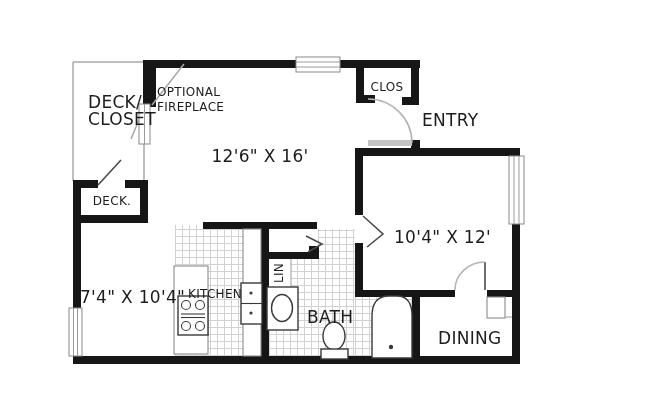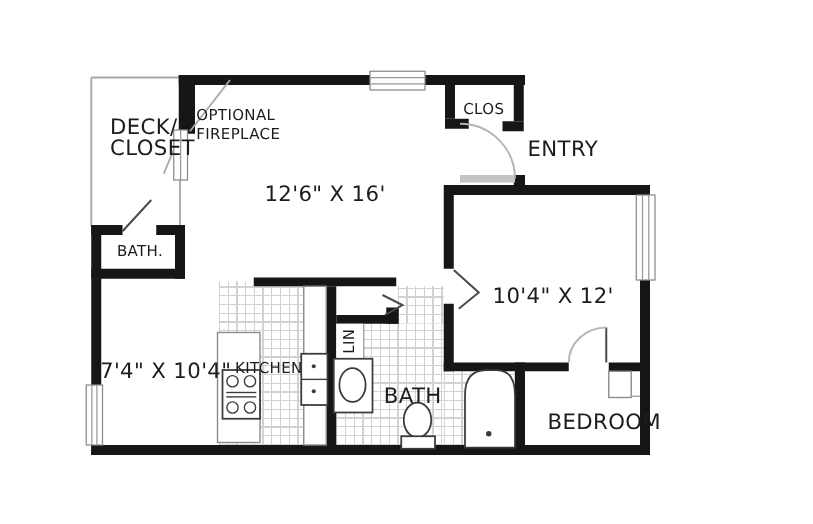--- a/index.html
+++ b/index.html
@@ -131,24 +131,24 @@
   <div class="lbl sm" style="left:157px;top:85px">OPTIONAL</div>
   <div class="lbl sm" style="left:157px;top:100px">FIREPLACE</div>
 
   <div class="lbl ctr" style="left:88px;top:95px;width:48px">DECK/</div>
   <div class="lbl ctr" style="left:88px;top:112px;width:48px">CLOSET</div>
 
   <div class="lbl ctr" style="left:205px;top:149px;width:110px">12'6" X 16'</div>
 
   <div class="lbl ctr sm" style="left:364px;top:80px;width:46px">CLOS</div>
   <div class="lbl" style="left:422px;top:113px">ENTRY</div>
-  <div class="lbl ctr sm" style="left:88px;top:194px;width:48px">BATH.</div>
+  <div class="lbl ctr sm" style="left:88px;top:194px;width:48px">DECK.</div>
 
   <div class="lbl ctr" style="left:394px;top:230px;width:92px">10'4" X 12'</div>
 
   <div class="lbl ctr" style="left:80px;top:290px;width:92px">7'4" X 10'4"</div>
 
   <div class="lbl sm" style="left:188px;top:287px">KITCHEN</div>
   <div class="lbl sm lin-lbl ctr" style="left:263px;top:266px;width:32px">LIN</div>
   <div class="lbl" style="left:307px;top:310px">BATH</div>
-  <div class="lbl ctr" style="left:438px;top:331px;width:62px">BEDROOM</div>
+  <div class="lbl ctr" style="left:438px;top:331px;width:62px">DINING</div>
 
 </div>
 
 </body></html>

